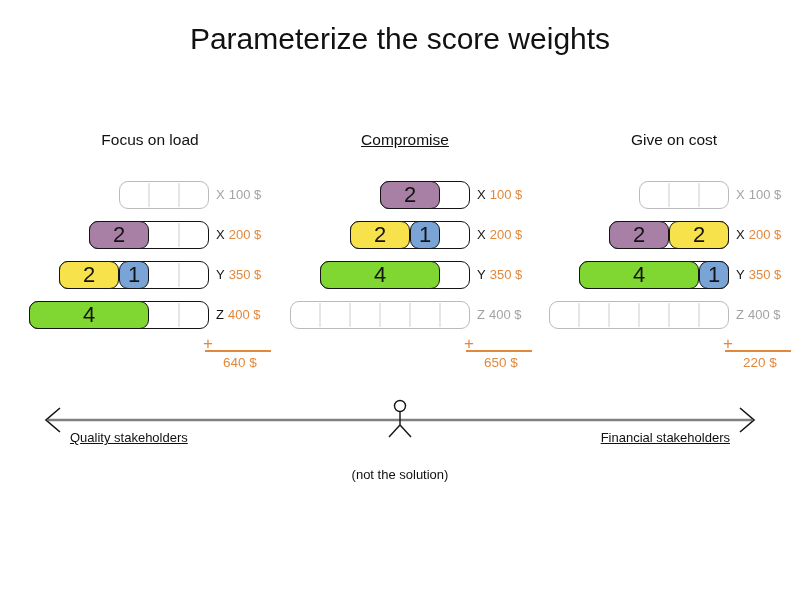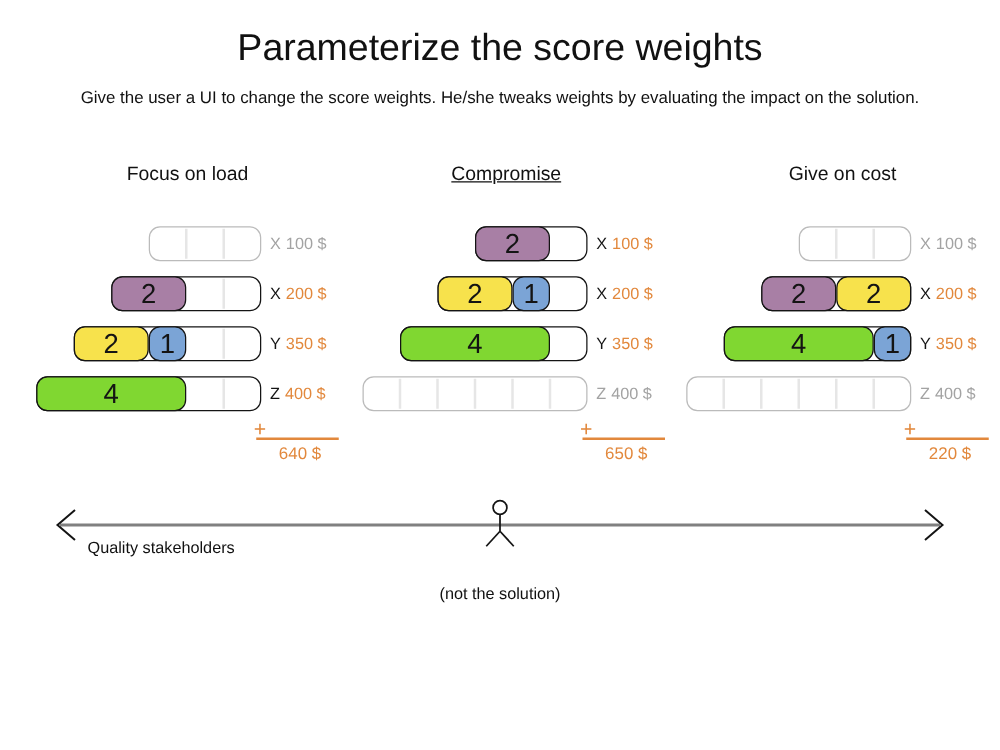--- a/index.html
+++ b/index.html
@@ -22,33 +22,32 @@
   .segment {
     position:absolute; box-sizing:border-box; border:1.8px solid #141414; border-radius:9px;
     display:flex; align-items:center; justify-content:center; font-size:22px; color:#141414;
   }
   .row-label { position:absolute; font-size:13px; white-space:nowrap; }
   .row-label .letter { margin-right:4px; }
   .sum-plus { position:absolute; font-size:17px; line-height:15px; }
   .sum-line { position:absolute; height:2px; }
   .sum-total { position:absolute; text-align:center; font-size:13.5px; }
   .axis-svg { position:absolute; left:0; top:395px; }
-  .axis-label { position:absolute; top:430px; font-size:13px; color:#111; }
+  .axis-label { position:absolute; top:430px; font-size:13px; color:#111;text-decoration:underline; }
   .axis-label.left { left:70px; }
   .axis-label.right { left:530px; width:200px; text-align:right; }
   .user-caption { position:absolute; left:300px; width:200px; text-align:center; font-size:13px; color:#111; }
   .user-caption.line1 { top:450px; }
   .user-caption.line2 { top:467px; }
 </style>
 </head>
 <body>
 
 <div class="slide">
   <h1 class="title">Parameterize the score weights</h1>
-  <div class="subtitle">Give the user a UI to change the score weights. He/she tweaks weights by evaluating the impact on the solution.</div>
 
   <div id="columns-root">
       <div class="col-header" style="left: 40px; top: 131px;">Focus on load</div>
       <div class="wbox empty" style="left: 119px; top: 181px; width: 90px; height: 28px; border-color: rgb(187, 187, 187);"></div>
       <div class="divider" style="left: 148px; top: 183px; height: 24px; background: rgb(230, 230, 230);"></div>
       <div class="divider" style="left: 178px; top: 183px; height: 24px; background: rgb(230, 230, 230);"></div>
       <div class="row-label" style="left: 216px; top: 187px;"><span class="letter" style="color: rgb(163, 163, 163);">X</span><span class="value" style="color: rgb(163, 163, 163);">100 $</span></div>
       <div class="wbox" style="left: 89px; top: 221px; width: 120px; height: 28px; border-color: rgb(20, 20, 20);"></div>
       <div class="divider" style="left: 178px; top: 223px; height: 24px; background: rgb(230, 230, 230);"></div>
       <div class="segment" style="left: 89px; top: 221px; width: 60px; height: 28px; background: rgb(168, 127, 165); border-color: rgb(20, 20, 20);">2</div>
@@ -117,14 +116,15 @@
     <path d="M740,13 L754,25 L740,37" fill="none" stroke="#141414" stroke-width="1.6"></path>
     <g stroke="#141414" stroke-width="1.4" fill="none">
       <circle cx="400" cy="11" r="5.5" fill="#ffffff"></circle>
       <line x1="400" y1="16.5" x2="400" y2="30"></line>
       <line x1="400" y1="30" x2="389" y2="42"></line>
       <line x1="400" y1="30" x2="411" y2="42"></line>
     </g>
   </svg>
 
   <div class="axis-label left">Quality stakeholders</div>
+  <div class="axis-label right">Financial stakeholders</div>
   <div class="user-caption line2">(not the solution)</div>
 </div>
 
 </body></html>

